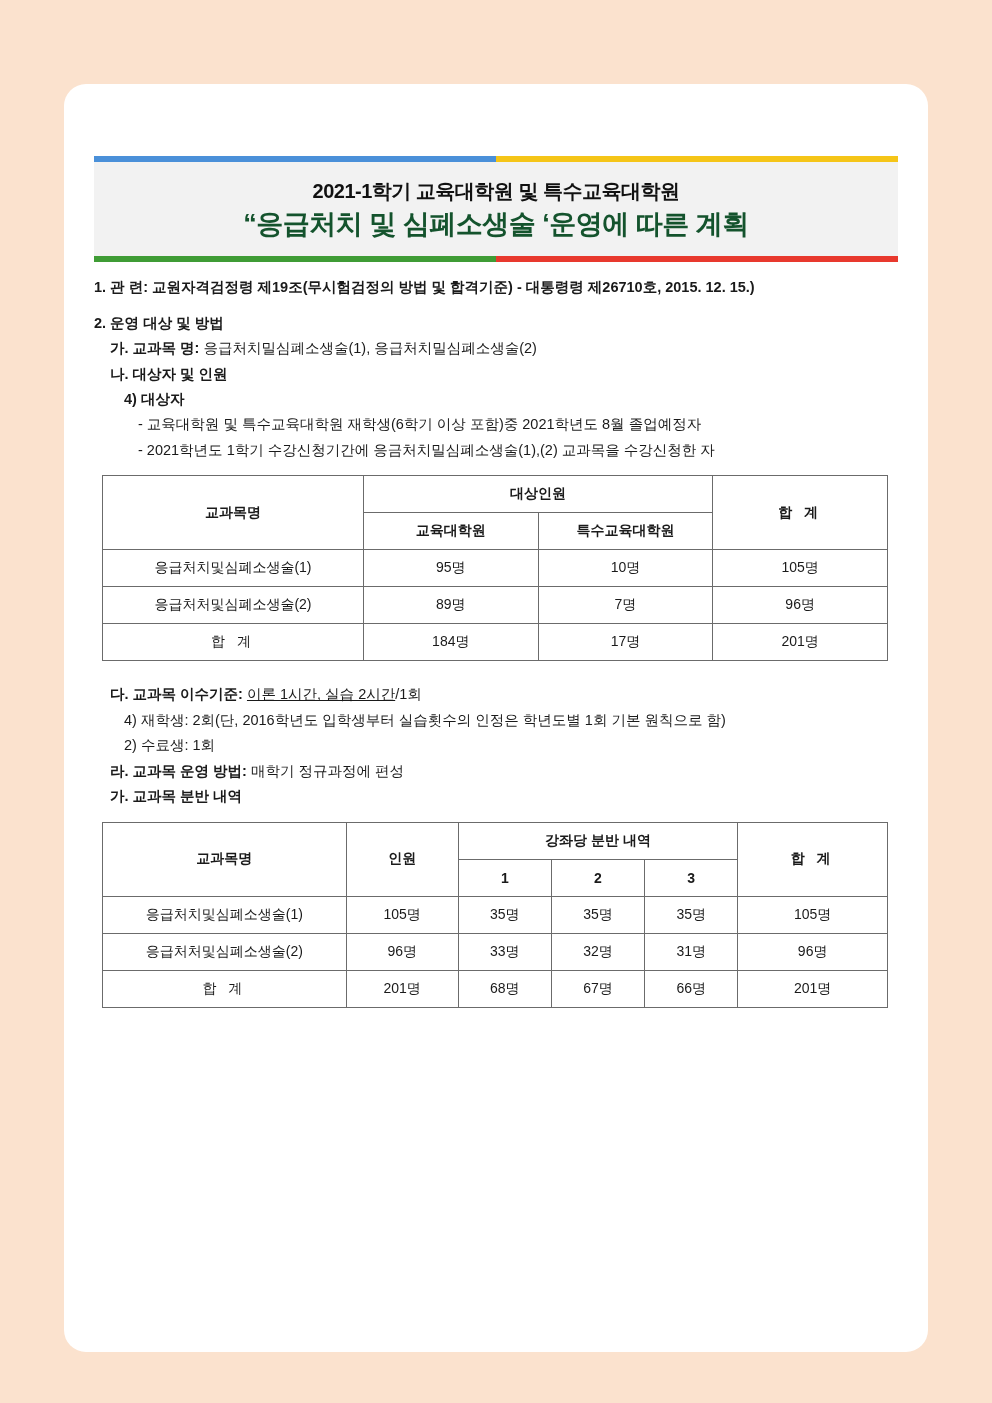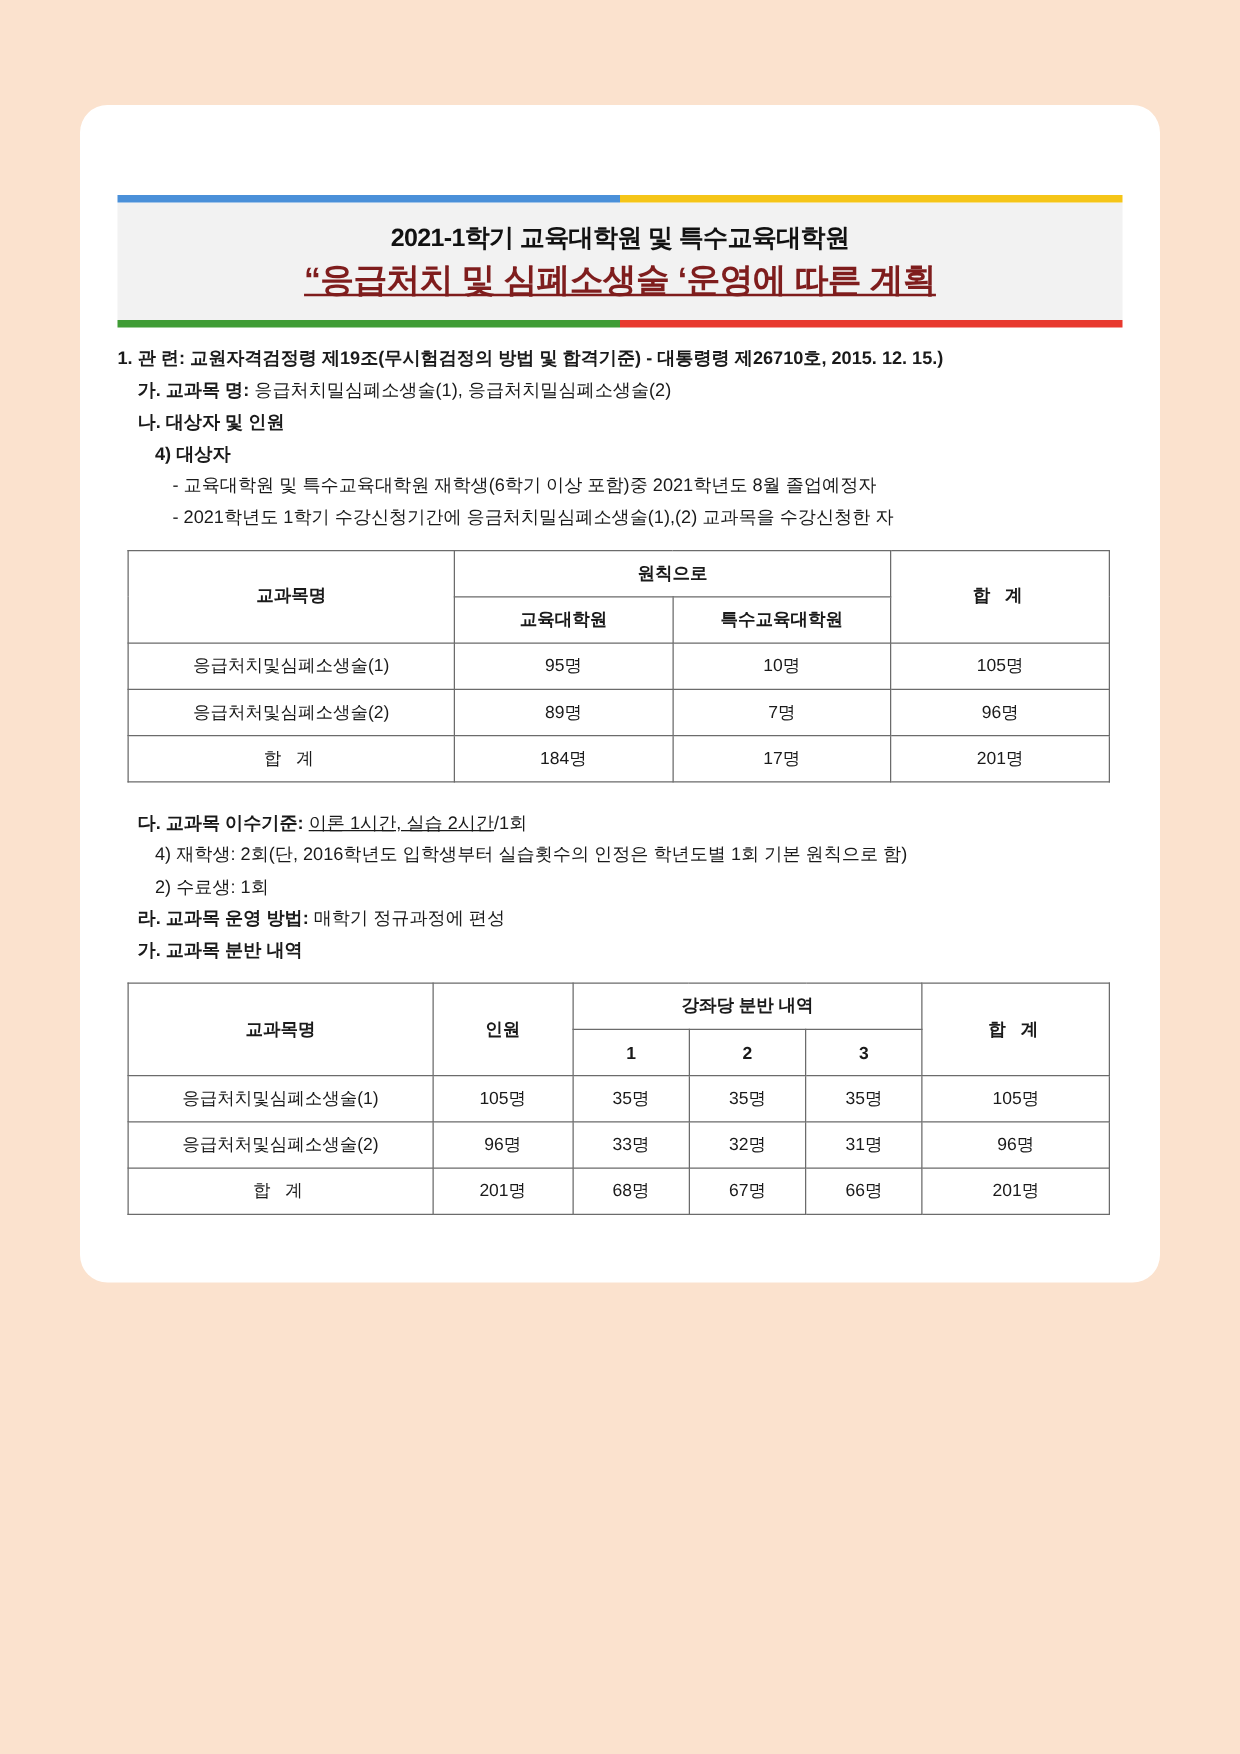--- a/index.html
+++ b/index.html
@@ -11,21 +11,21 @@
     height: 1403px;
     background: #fbe2ce;
     font-family: "Liberation Sans", sans-serif;
     overflow: hidden;
   }
   .page {
     position: absolute;
     left: 64px;
     top: 84px;
     width: 864px;
-    height: 942px;
+    height: 1268px;
     background: #ffffff;
     border-radius: 22px;
     box-sizing: border-box;
   }
   .inner {
     position: absolute;
     left: 30px;
     top: 78px;
     width: 804px;
   }
@@ -53,24 +53,23 @@
     font-weight: bold;
     letter-spacing: -0.5px;
     color: #111;
     line-height: 1.35;
   }
   .title-line2 {
     text-align: center;
     font-size: 27px;
     font-weight: bold;
     letter-spacing: -0.5px;
-    color: #7f1d1d;
+    color: #14532d;
     line-height: 1.3;
     margin-top: 2px;
-    text-decoration: underline;
   }
 
   
   .body-area { margin-top: 20px; font-size: 14.5px; color: #1a1a1a; }
   .line { line-height: 1.55; margin-bottom: 3px; white-space: nowrap; }
   .b { font-weight: bold; }
   .lv0 { margin-left: 0px; }
   .lv1 { margin-left: 16px; }
   .lv2 { margin-left: 30px; }
   .lv3 { margin-left: 44px; }
@@ -114,35 +113,36 @@
       <div class="bar title-bottom-bar">
         <span class="half" style="background:#3f9c35"></span>
           <span class="half" style="background:#e8392e"></span>
       </div>
     </div>
 
     <div class="body-area">
 
       <div class="line lv0 b">1. 관 련: 교원자격검정령 제19조(무시험검정의 방법 및 합격기준) - 대통령령 제26710호, 2015. 12. 15.)</div>
 
+      <div class="line lv0 b gap-t">2. 운영 대상 및 방법</div>
 
       <div class="line lv1">
         <span class="b">가. 교과목 명:</span><span> 응급처치밀심폐소생술(1), 응급처치밀심폐소생술(2)</span>
       </div>
 
       <div class="line lv1 b">나. 대상자 및 인원</div>
       <div class="line lv2 b">4) 대상자</div>
       <div class="line lv3">- 교육대학원 및 특수교육대학원 재학생(6학기 이상 포함)중 2021학년도 8월 졸업예정자</div>
       <div class="line lv3">- 2021학년도 1학기 수강신청기간에 응금처치밀심폐소생술(1),(2) 교과목을 수강신청한 자</div>
 
       <table class="grid t1">
         <tbody>
             <tr>
           <th rowspan="2" style="width:262px">교과목명</th>
-          <th colspan="2">원칙으로</th>
+          <th colspan="2">대상인원</th>
           <th rowspan="2" style="width:175px" class="sp">합 계</th>
         </tr>
         <tr>
           <th style="width:175px">교육대학원</th>
           <th style="width:175px">특수교육대학원</th>
         </tr>
         <tr>
           <td>응급처치및심폐소생술(1)</td>
           <td>95명</td>
           <td>10명</td>

